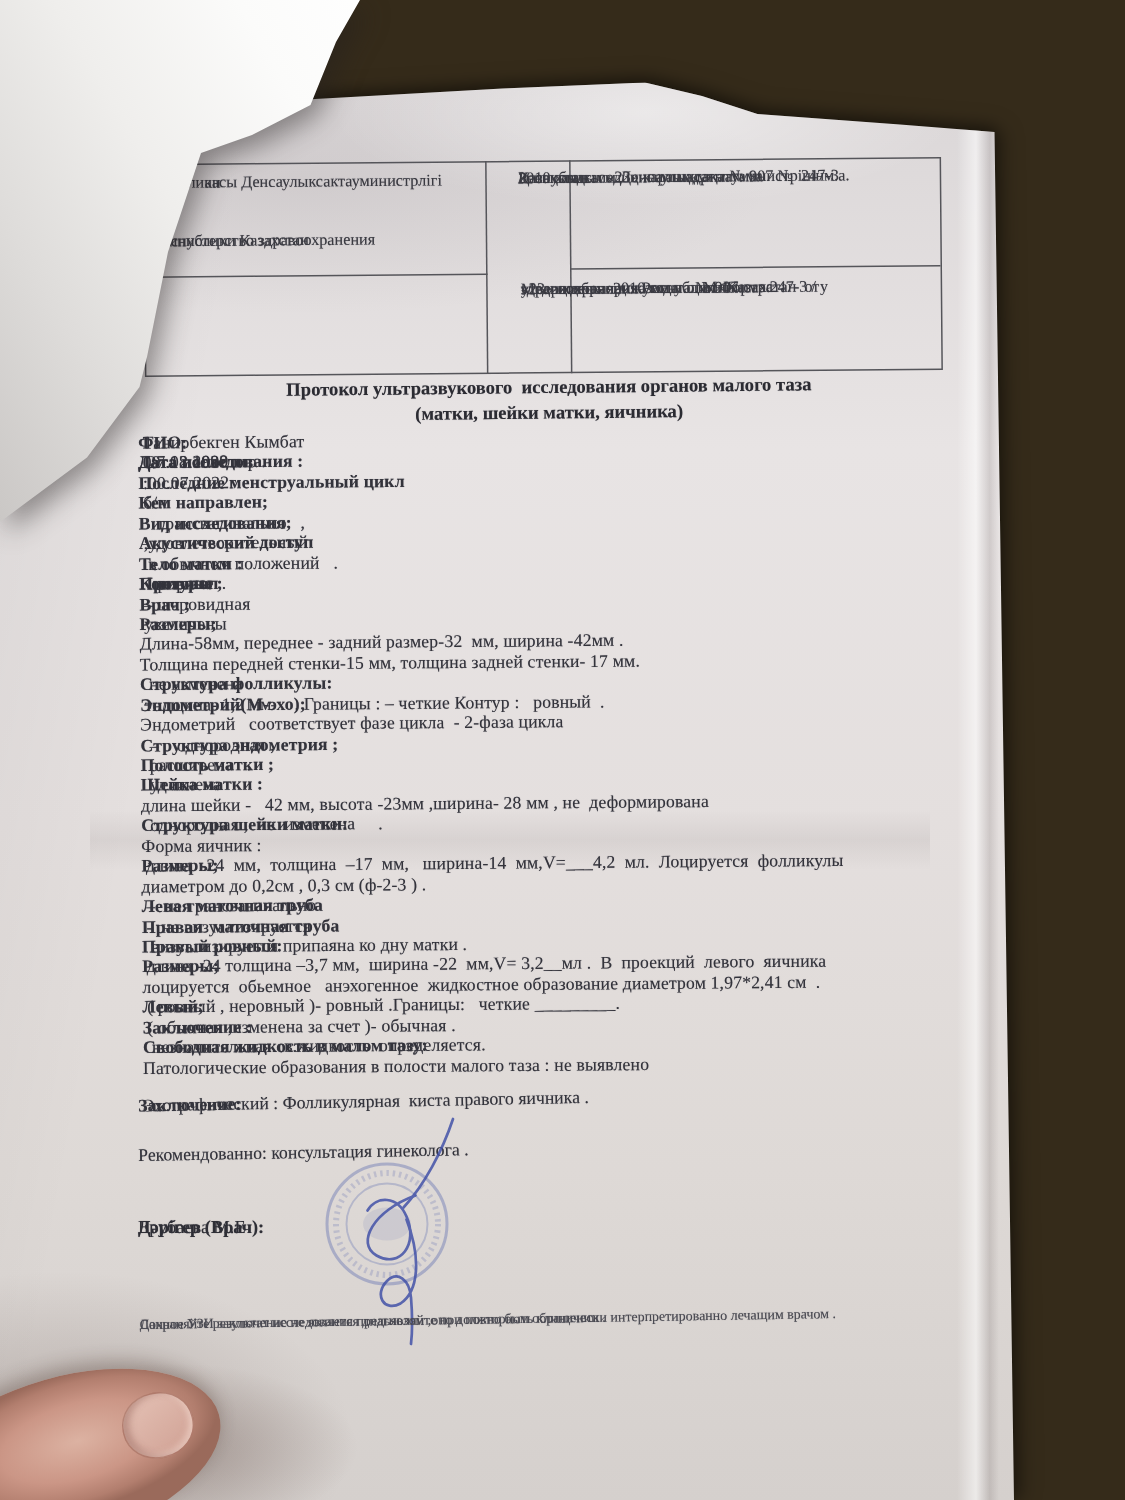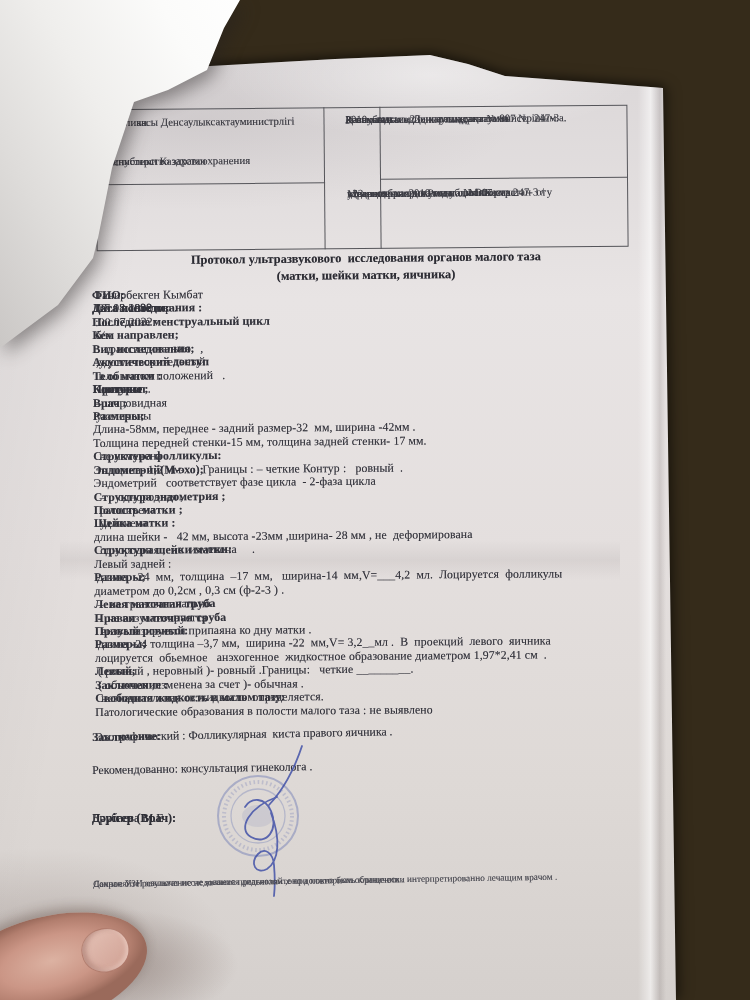--- a/index.html
+++ b/index.html
@@ -149,21 +149,21 @@
           <div class="line"><span>Длина-58мм, переднее - задний размер-32  мм, ширина -42мм .</span></div>
           <div class="line"><span>Толщина передней стенки-15 мм, толщина задней стенки- 17 мм.</span></div>
           <div class="line"><span class="b">Структура фолликулы:</span><span>  не изменена</span></div>
           <div class="line"><span class="b">Эндометрий(М-эхо);</span><span> толщина- 1,2 мм     . Границы : – четкие Контур :   ровный  .</span></div>
           <div class="line"><span>Эндометрий   соответствует фазе цикла  - 2-фаза цикла</span></div>
           <div class="line"><span class="b">Структура эндометрия ;</span><span>  –    однородная ,</span></div>
           <div class="line"><span class="b">Полость матки ;</span><span>  расширена   .</span></div>
           <div class="line"><span class="b">Шейка матки :</span><span>  удлинена</span></div>
           <div class="line"><span>длина шейки -   42 мм, высота -23мм ,ширина- 28 мм , не  деформирована</span></div>
           <div class="line"><span class="b">Структура шейки матки:</span><span>  однородная ,  не  изменена     .</span></div>
-          <div class="line"><span>Левый задней :</span></div>
+          <div class="line"><span>Форма яичник :</span></div>
           <div class="line"><span class="b">Размеры;</span><span> длина  -24  мм,  толщина  –17  мм,   ширина-14  мм,V=___4,2  мл.  Лоцируется  фолликулы</span></div>
           <div class="line"><span>диаметром до 0,2см , 0,3 см (ф-2-3 ) .</span></div>
           <div class="line"><span class="b">Левая маточная труба</span><span> –  не трансвагинально</span></div>
           <div class="line"><span class="b">Правая  маточная труба</span><span> -  не визуализируется</span></div>
           <div class="line"><span class="b">Правый ровный:</span><span>  визуализируется припаяна ко дну матки .</span></div>
           <div class="line"><span class="b">Размеры;</span><span> длина -24 толщина –3,7 мм,  ширина -22  мм,V= 3,2__мл .  В  проекций  левого  яичника</span></div>
           <div class="line"><span>лоцируется  обьемное   анэхогенное  жидкостное образование диаметром 1,97*2,41 см  .</span></div>
           <div class="line"><span class="b">Левый;</span><span> ( ровный , неровный )- ровный .Границы:   четкие _________.</span></div>
           <div class="line"><span class="b">Заключение :</span><span> ( обычная ,изменена за счет )- обычная .</span></div>
           <div class="line"><span class="b">Свободная жидкость в малом тазу:</span><span>  незначительная св.жидкость  определяется.</span></div>

